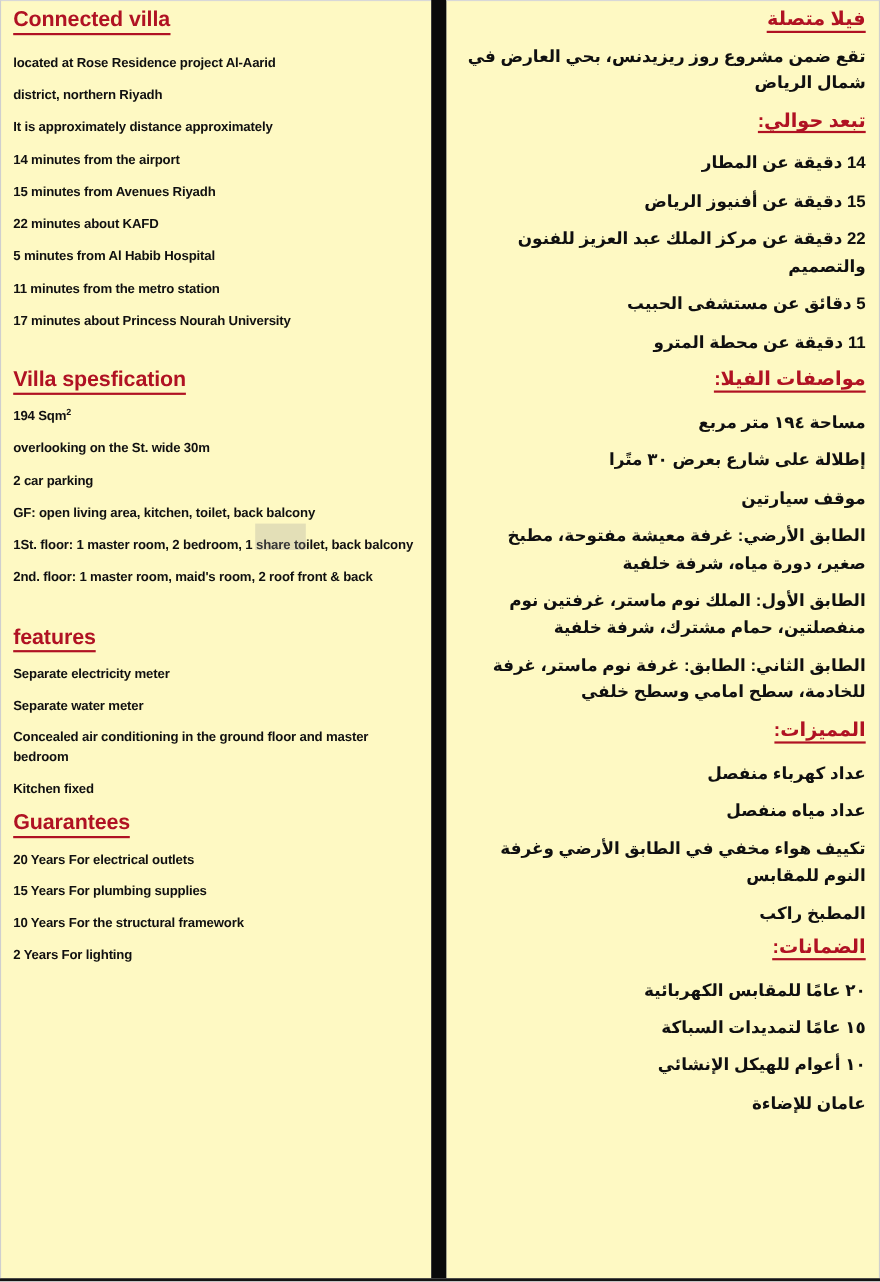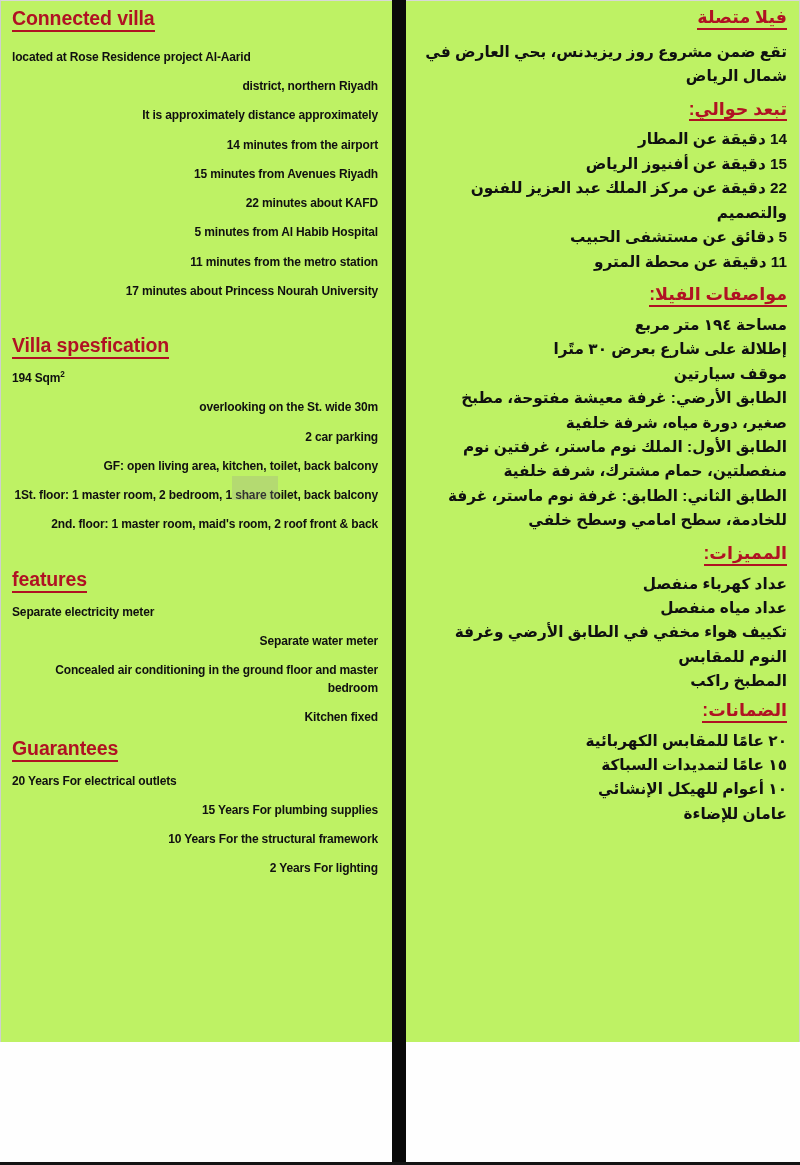--- a/index.html
+++ b/index.html
@@ -25,22 +25,22 @@
     top: 0;
     left: 392px;
     width: 14px;
     height: 1162px;
     background: #0a0a0a;
   }
   .col {
     position: absolute;
     top: 0;
     box-sizing: border-box;
-    height: 1042px;
-    background: #bef264;
+    height: 1162px;
+    background: #fef9c3;
   }
   .col-left {
     left: 0;
     width: 392px;
     padding: 6px 14px 0 11px;
     border-left: 1px solid #cfcfcf;
     border-top: 1px solid #d8d8d8;
     text-align: left;
     direction: ltr;
   }
@@ -88,22 +88,22 @@
     line-height: 1.6;
     text-align: right;
   }
 
   
   .sp-xs { height: 6px; }
   .sp-s  { height: 10px; }
   .sp-m  { height: 16px; }
   .sp-xl { height: 34px; }
 
-  .gap-line { margin-top: 11px; text-align: right; }
-  .gap-line-r { }
+  .gap-line { margin-top: 11px; }
+  .gap-line-r { margin-top: 10px; }
 
   sup { font-size: 0.68em; vertical-align: super; }
 
   
   .smudge {
     position: absolute;
     left: 232px;
     top: 476px;
     width: 46px;
     height: 24px;

